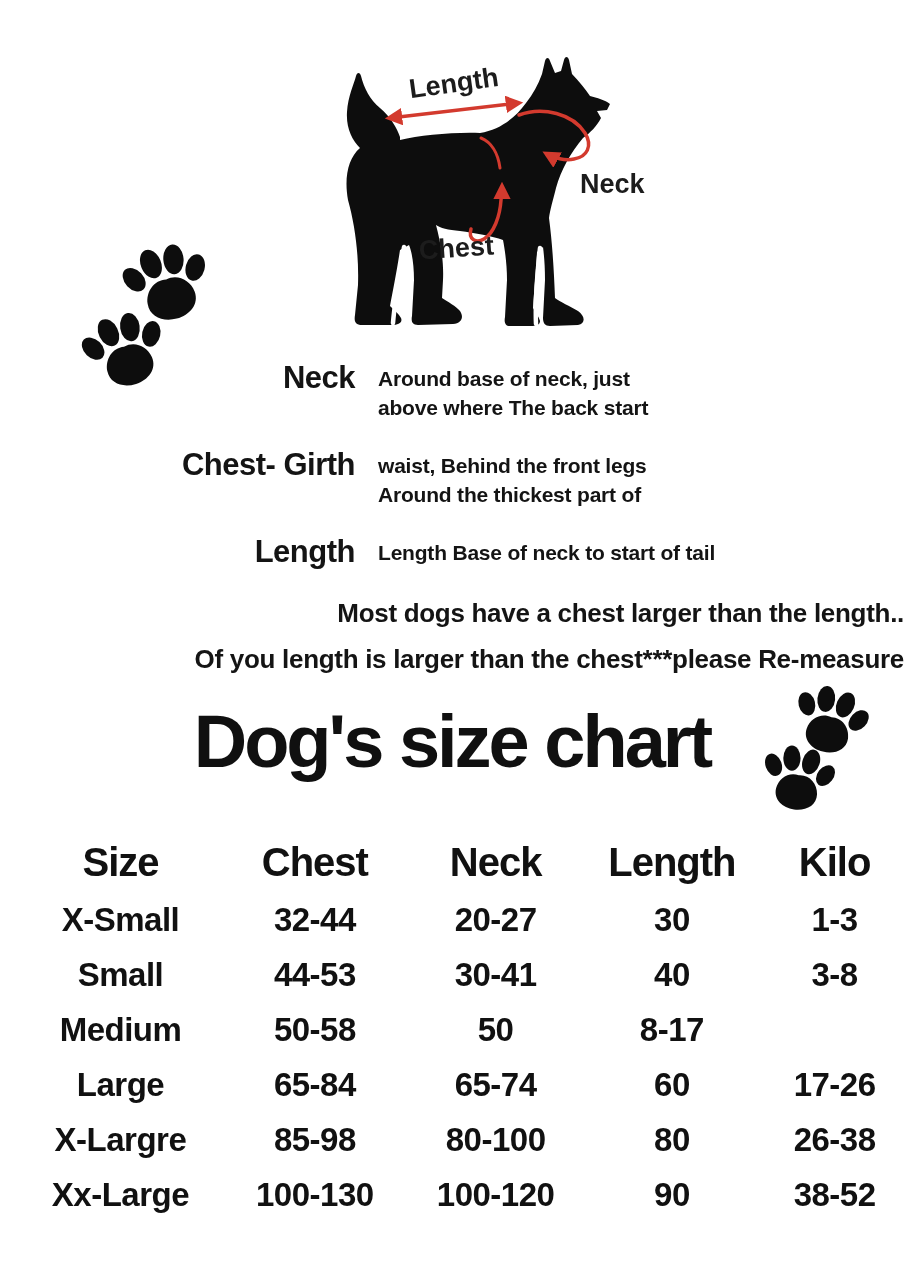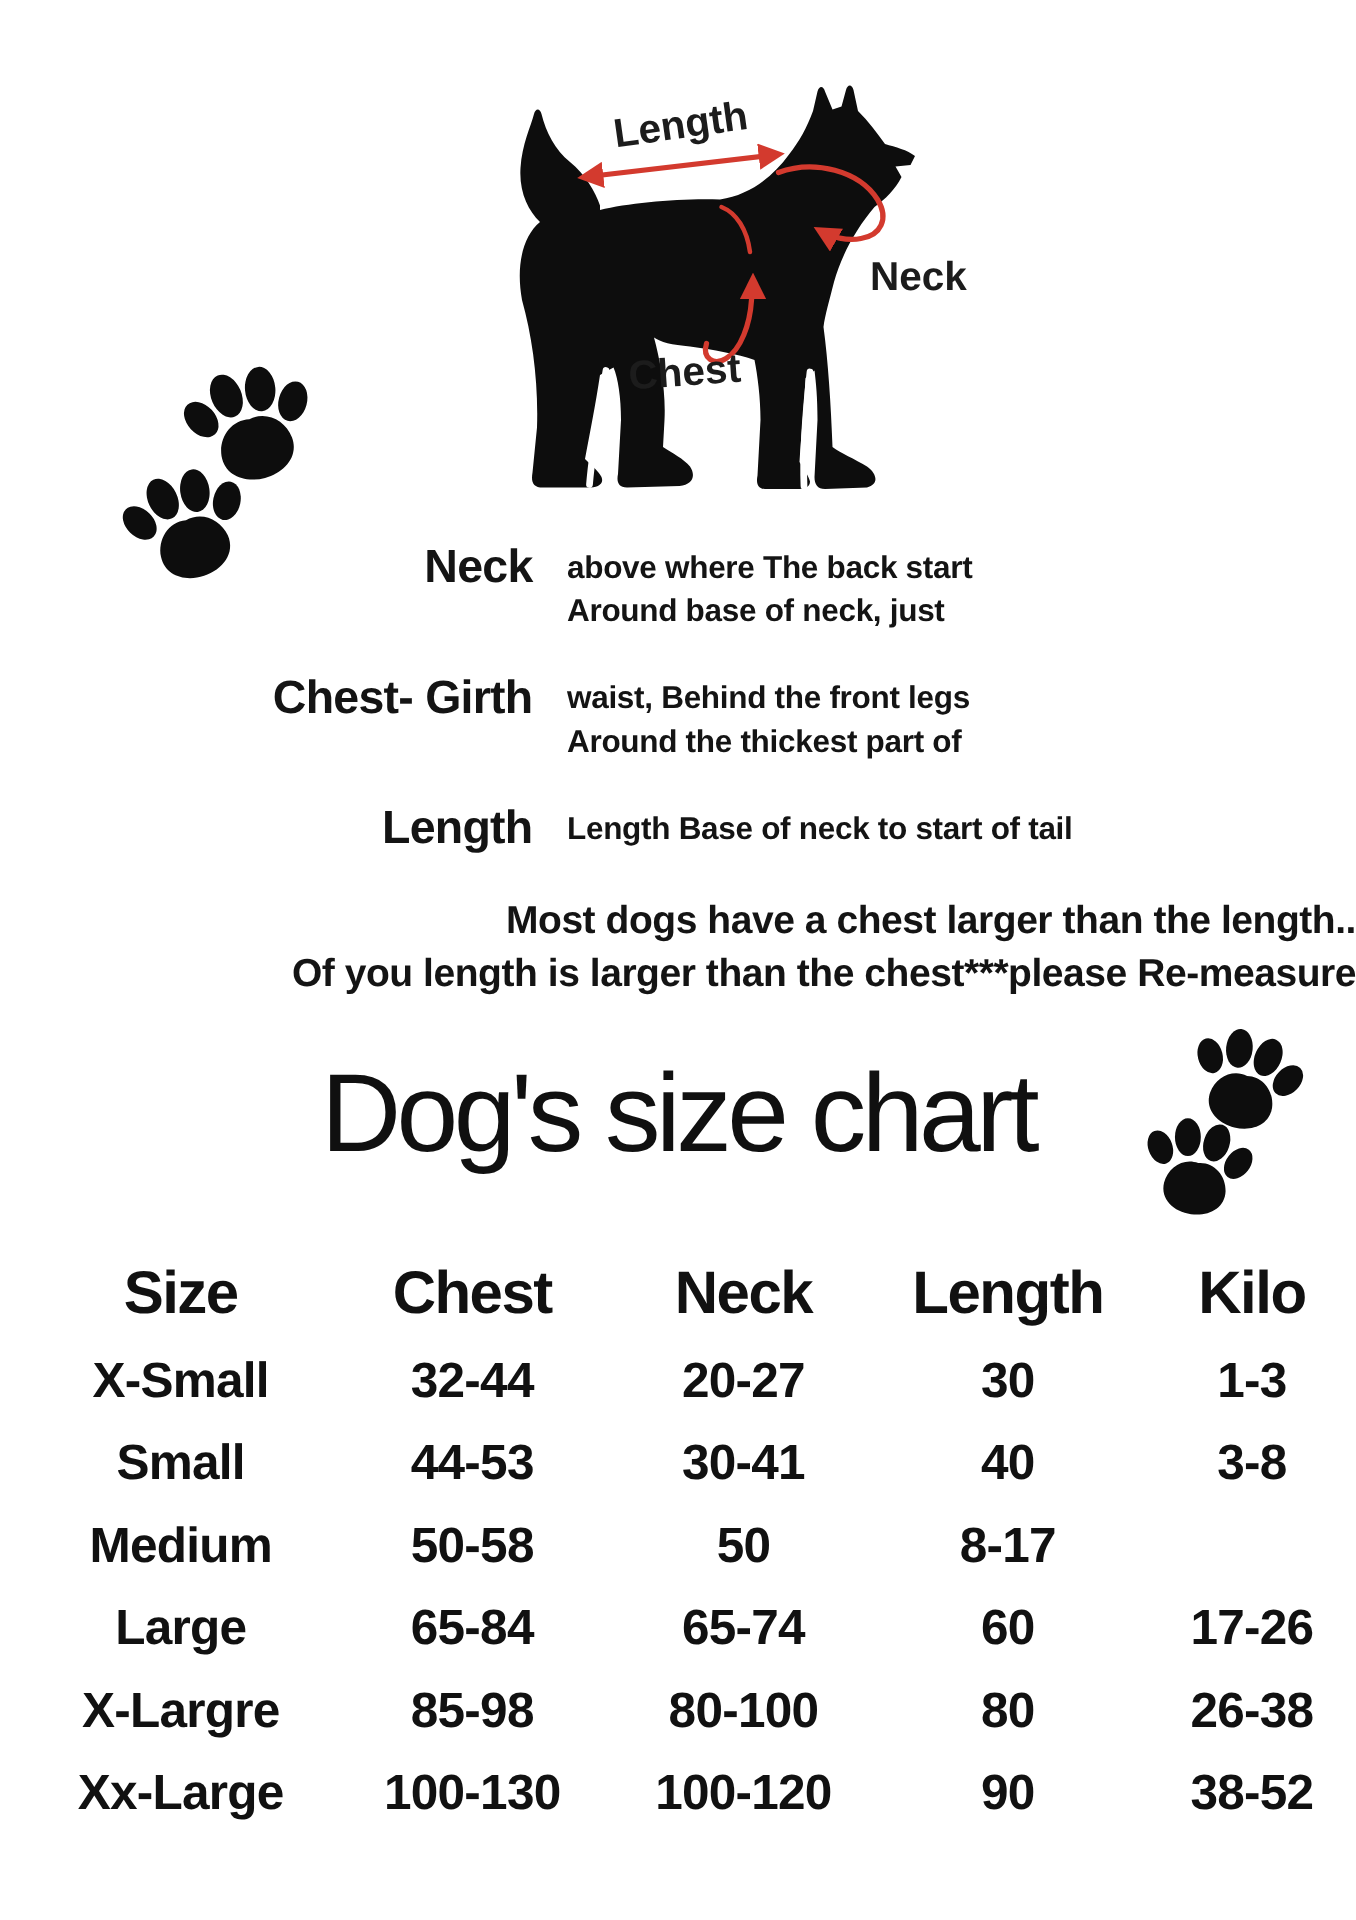--- a/index.html
+++ b/index.html
@@ -10,24 +10,24 @@
   svg{display:block;}
   .dog-svg{position:absolute;left:300px;top:40px;overflow:visible;}
   .paws-left{position:absolute;left:78px;top:233px;}
   .paws-right{position:absolute;left:753px;top:678px;}
   .definitions{position:absolute;top:360px;left:0;width:904px;}
   .def-row{display:grid;grid-template-columns:355px 1fr;column-gap:23px;margin-bottom:25px;}
   .def-term{text-align:right;font-size:31px;font-weight:700;letter-spacing:-0.5px;line-height:36px;white-space:nowrap;}
   .def-desc{font-size:21px;font-weight:700;line-height:29px;padding-top:4px;letter-spacing:-0.2px;max-width:380px;}
   .notes{position:absolute;top:597px;left:0;width:904px;text-align:right;}
   .note-line{font-size:26px;font-weight:700;letter-spacing:-0.3px;line-height:33px;}
-  .note-line + .note-line{margin-top:2px;}
+  .note-line + .note-line{margin-top:13px;}
   .page-title{
     position:absolute;top:694px;left:0;width:904px;margin:0;text-align:center;
-    font-size:74px;font-weight:400;letter-spacing:-3px;line-height:96px;color:#101010;
+    font-size:74px;font-weight:700;letter-spacing:-3px;line-height:96px;color:#101010;
   }
   .size-table{position:absolute;top:832px;left:12px;width:904px;}
   .trow{display:grid;grid-template-columns:24% 19% 21% 18% 18%;height:55px;align-items:center;}
   .trow.head{height:60px;}
   .tcell{text-align:center;font-weight:700;color:#111111;}
   .trow.head .tcell{font-size:40px;letter-spacing:-1px;}
   .trow.body .tcell{font-size:33px;letter-spacing:-0.5px;}
 </style>
 </head>
 <body>
@@ -117,22 +117,22 @@
       <ellipse cx="9" cy="-18" rx="7.5" ry="11" transform="rotate(10 9 -18)"></ellipse>
       <ellipse cx="23" cy="-8" rx="7" ry="10" transform="rotate(30 23 -8)"></ellipse>
       <path d="M0,-5 C9,-7 17,0 18,9 C19,19 10,25 0,25 C-10,25 -19,19 -18,9 C-17,0 -9,-7 0,-5 Z"></path>
     </g>
   </svg>
 
   <section class="definitions">
     <div class="def-row">
       <div class="def-term">Neck</div>
       <div class="def-desc">
+        <div>Around base of neck, just</div>
         <div>above where The back start</div>
-        <div>Around base of neck, just</div>
       </div>
     </div>
     <div class="def-row">
       <div class="def-term">Chest- Girth</div>
       <div class="def-desc">
         <div>waist, Behind the front legs</div>
         <div>Around the thickest part of</div>
       </div>
     </div>
     <div class="def-row">

